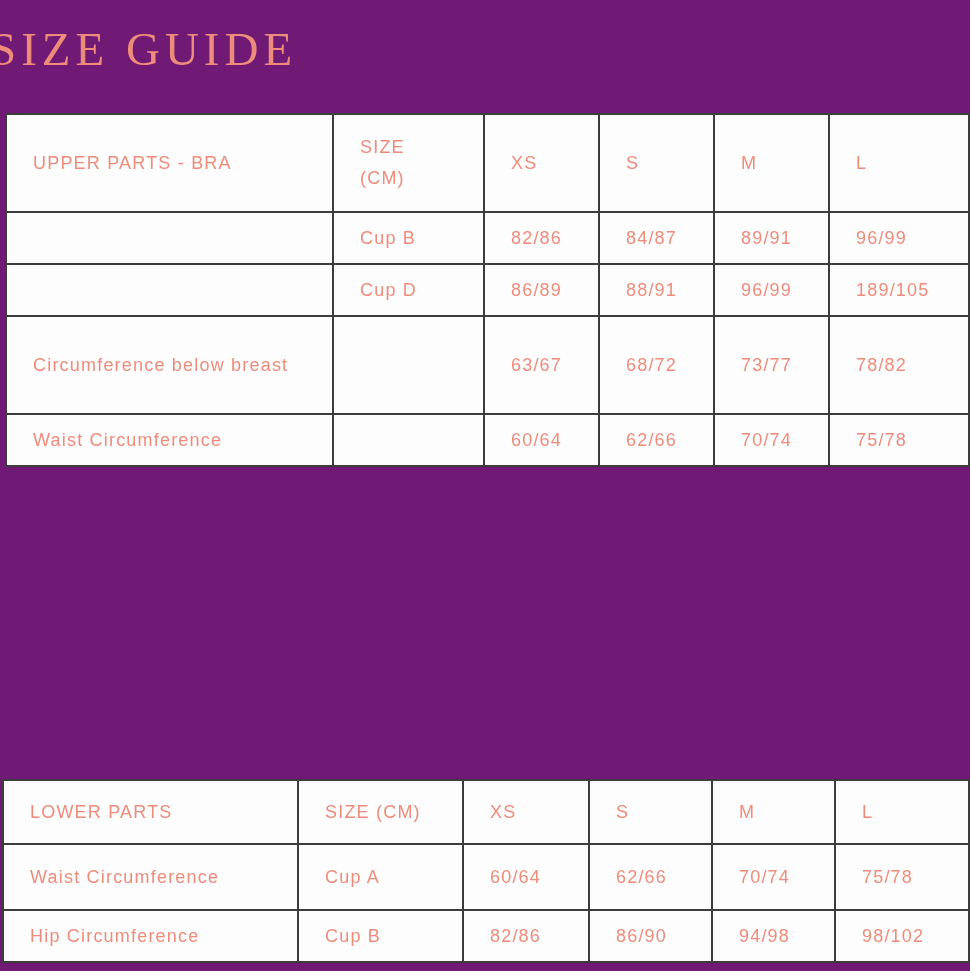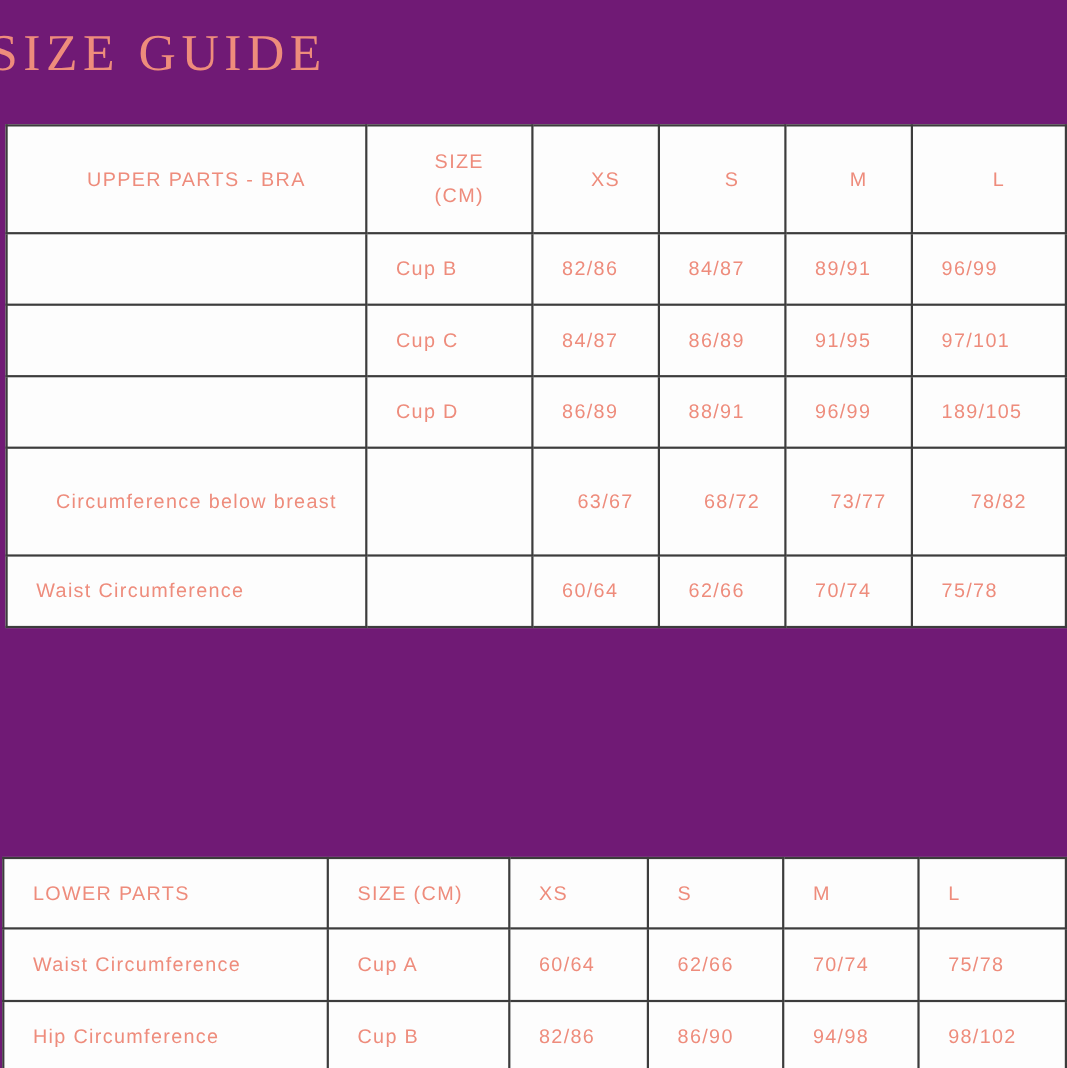--- a/index.html
+++ b/index.html
@@ -54,22 +54,22 @@
   #upper-table col.c2 { width: 151px; }
   #upper-table col.c3, #upper-table col.c4, #upper-table col.c5 { width: 115px; }
   #upper-table col.c6 { width: 140px; }
   
   #lower-table col.c1 { width: 295px; }
   #lower-table col.c2 { width: 165px; }
   #lower-table col.c3 { width: 126px; }
   #lower-table col.c4, #lower-table col.c5 { width: 123px; }
   #lower-table col.c6 { width: 134px; }
 
-  tr.row-tall   { height: 98px; text-align: center; }
-  tr.row-normal { height: 65px; padding-left: 20px; }
+  tr.row-tall   { height: 98px; }
+  tr.row-normal { height: 52px; padding-left: 20px; }
   tr.row-67     { height: 67px; }
   tr.row-64     { height: 64px; }
   tr.row-66     { height: 66px; }
   .stacked-line { display: block; }
 </style>
 </head>
 <body>
 
 <div class="page">
 
@@ -96,28 +96,20 @@
         <td>M</td>
         <td>L</td>
       </tr>
       <tr class="row-normal">
         <td></td>
         <td>Cup B</td>
         <td>82/86</td>
         <td>84/87</td>
         <td>89/91</td>
         <td>96/99</td>
-      </tr>
-      <tr class="row-normal">
-        <td></td>
-        <td>Cup C</td>
-        <td>84/87</td>
-        <td>86/89</td>
-        <td>91/95</td>
-        <td>97/101</td>
       </tr>
       <tr class="row-normal">
         <td></td>
         <td>Cup D</td>
         <td>86/89</td>
         <td>88/91</td>
         <td>96/99</td>
         <td>189/105</td>
       </tr>
       <tr class="row-tall">

